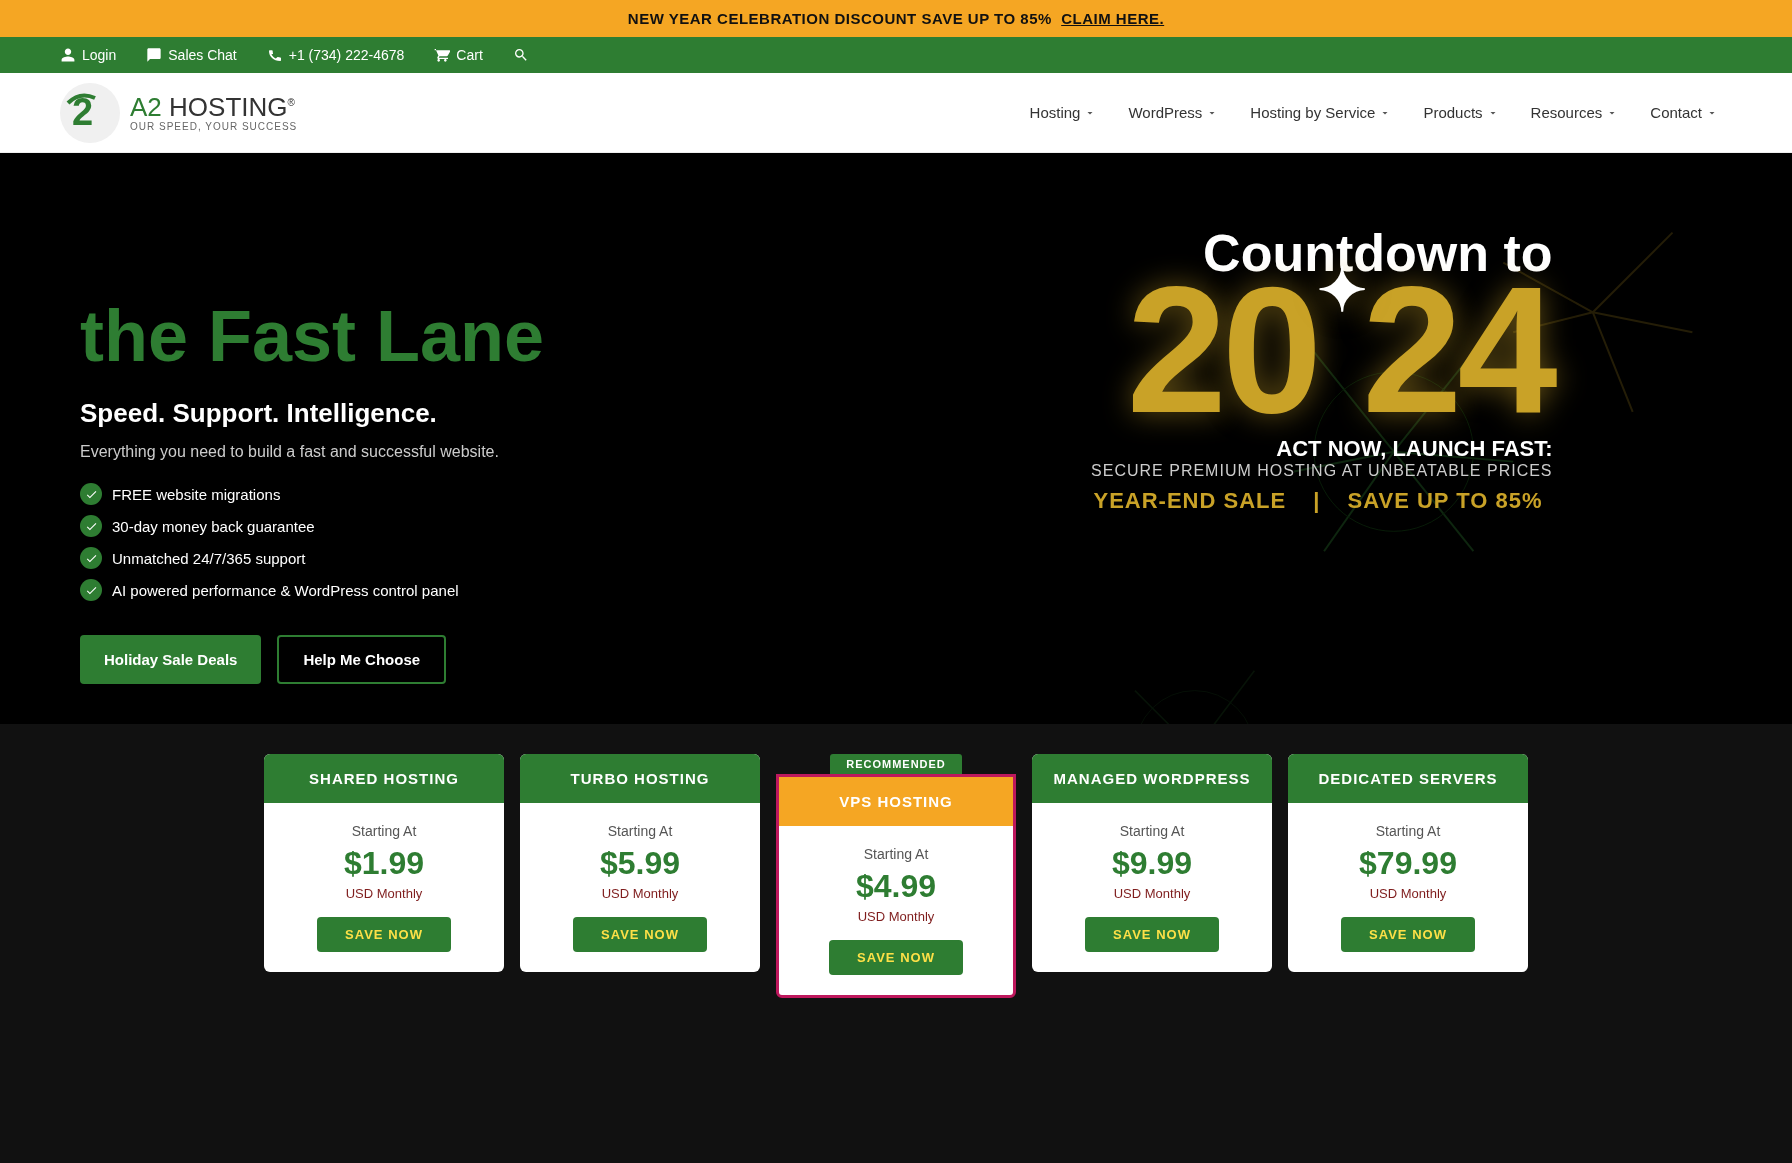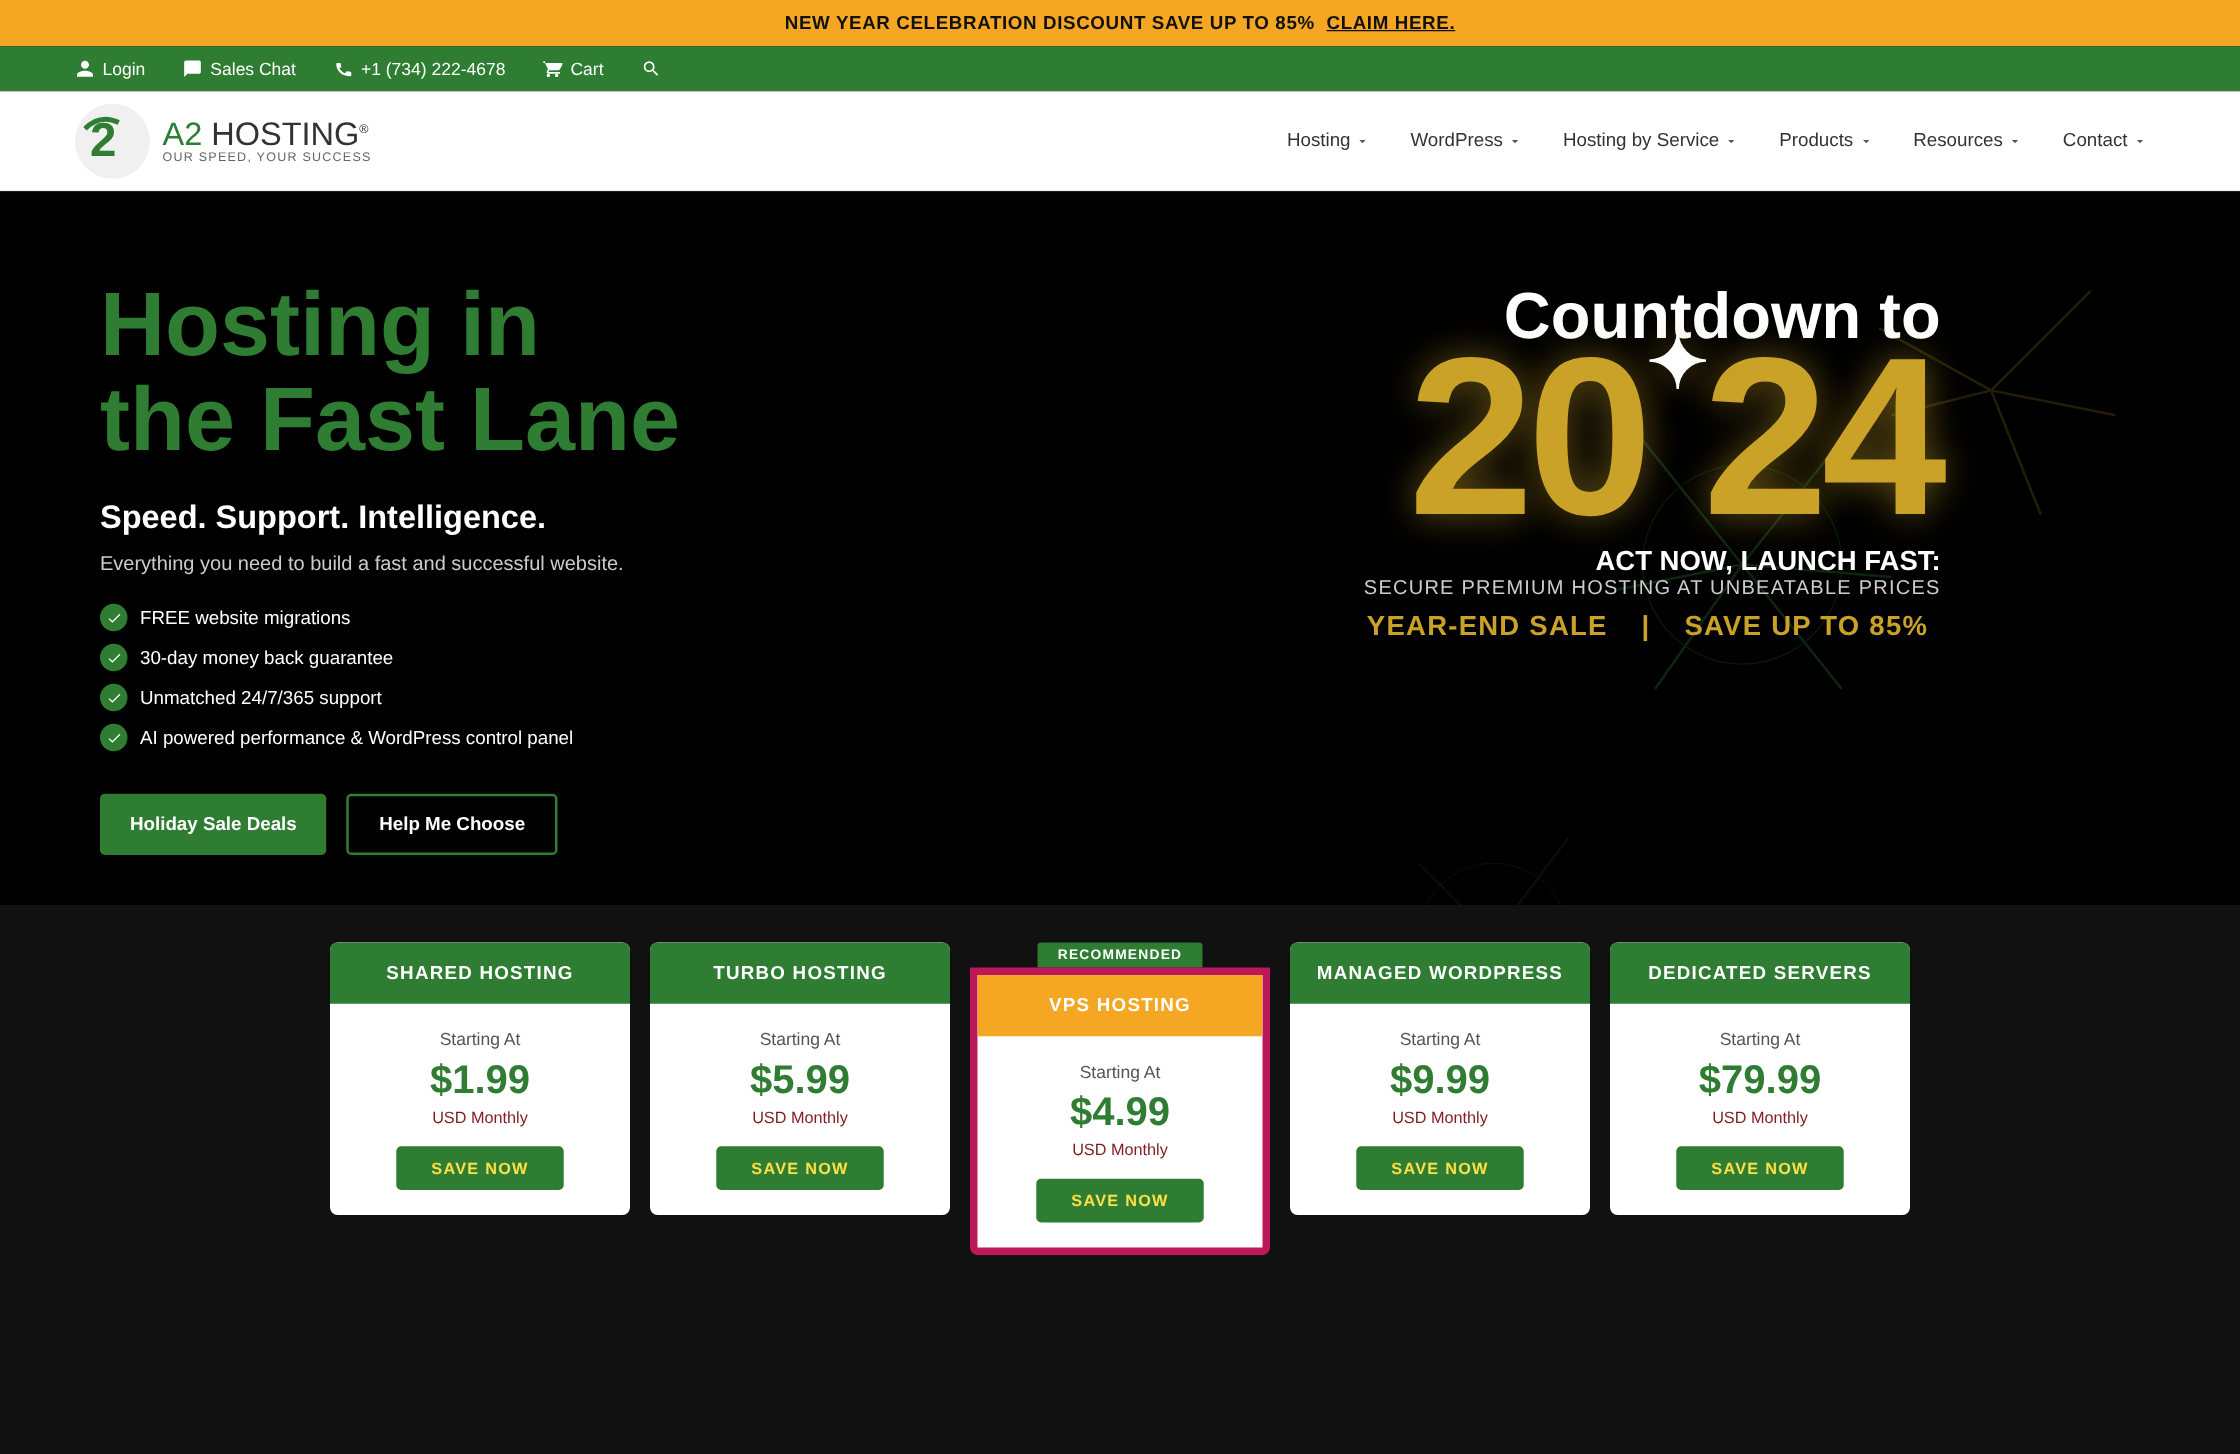--- a/index.html
+++ b/index.html
@@ -254,21 +254,21 @@
       margin-bottom: 0;
     }
     .pricing-card {
       background: white;
       border-radius: 6px;
       overflow: hidden;
       width: 240px;
       text-align: center;
     }
     .pricing-card.featured {
-      border: 6px solid #be185d;
+      border: 3px solid #be185d;
       border-radius: 0 0 6px 6px;
     }
     .pricing-card-header {
       background: #2e7d32;
       color: white;
       padding: 16px;
       font-size: 15px;
       font-weight: 800;
       letter-spacing: 1px;
     }
@@ -438,21 +438,21 @@
     <g stroke="#1a5c1a" stroke-width="0.5" opacity="0.4">
       <line x1="850" y1="380" x2="880" y2="340"></line>
         <line x1="850" y1="380" x2="890" y2="390"></line>
       <line x1="850" y1="380" x2="860" y2="420"></line>
       <circle cx="850" cy="380" r="25" fill="none"></circle>
     </g>
   </svg>
 
   <div class="hero-left">
     <h1 class="hero-title">
-      <span>Hosting in</span><br>
+      <br>
       <span>the Fast Lane</span>
     </h1>
     <div class="hero-subtitle">Speed. Support. Intelligence.</div>
     <div class="hero-desc">Everything you need to build a fast and successful website.</div>
     <ul class="feature-list">
       <li>
         <div class="check-icon">
           <svg viewBox="0 0 24 24">
               <path d="M9 16.17L4.83 12l-1.42 1.41L9 19 21 7l-1.41-1.41z"></path>
             </svg>

